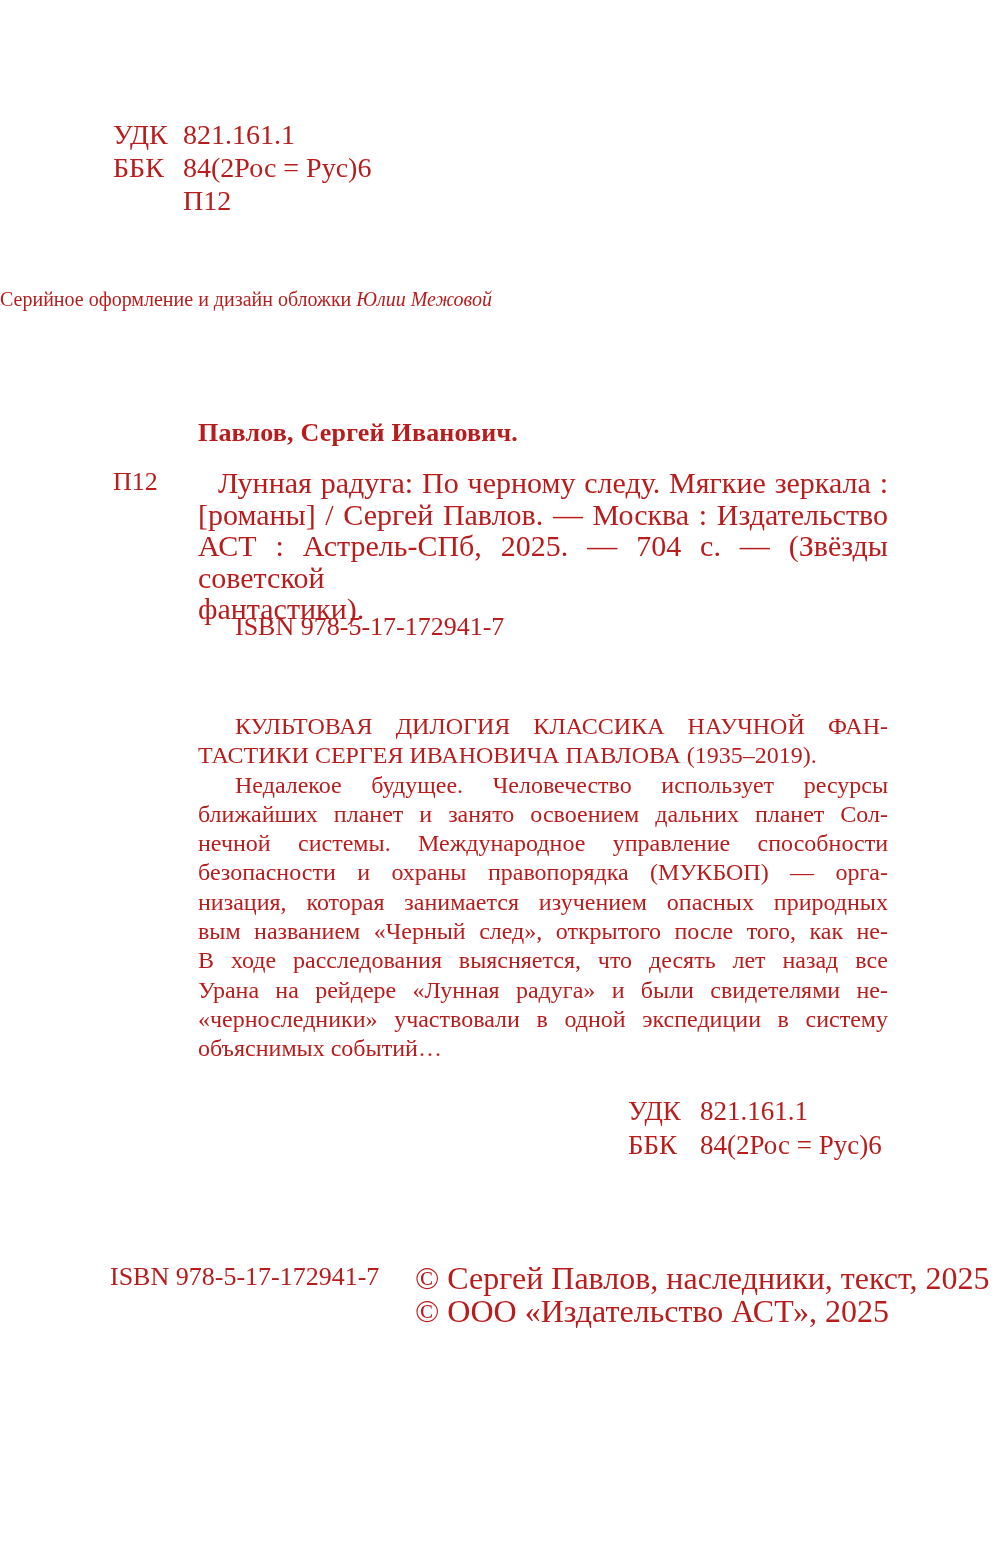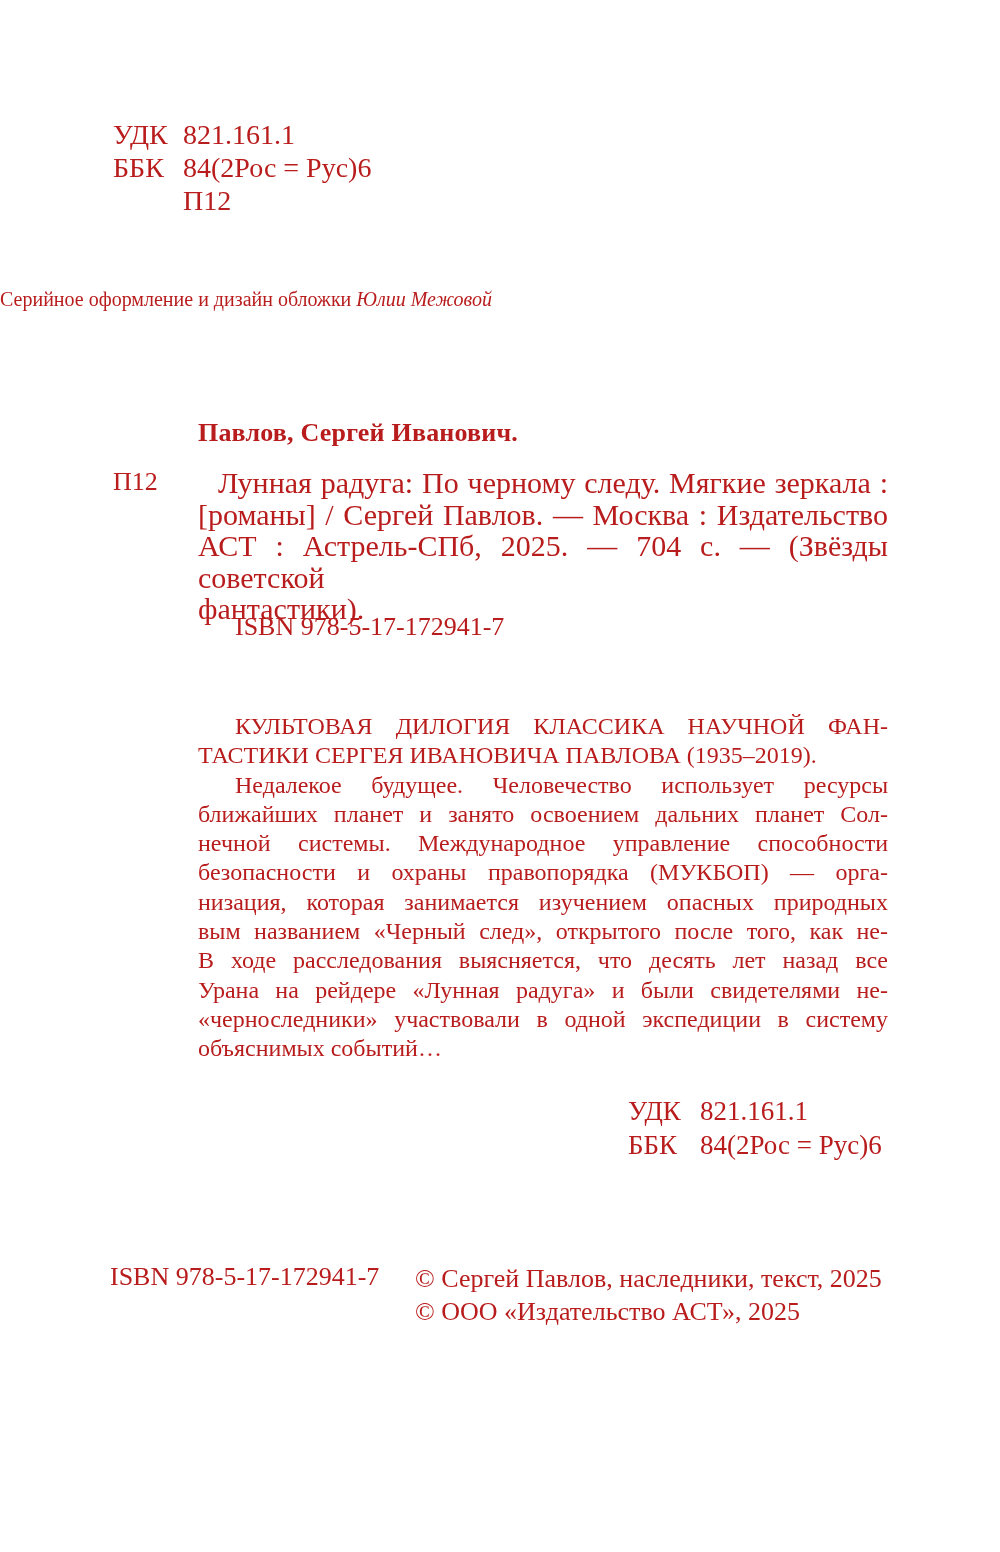--- a/index.html
+++ b/index.html
@@ -99,21 +99,21 @@
   .footer-isbn {
     position: absolute;
     left: 110px;
     top: 1262px;
     font-size: 26px;
   }
   .footer-copy {
     position: absolute;
     left: 415px;
     top: 1262px;
-    font-size: 26px;
+    font-size: 32px;
     line-height: 33px;
   }
 </style>
 </head>
 <body>
 
 <div class="page">
 
   <div class="udc-top">
     <div class="udc-row">

